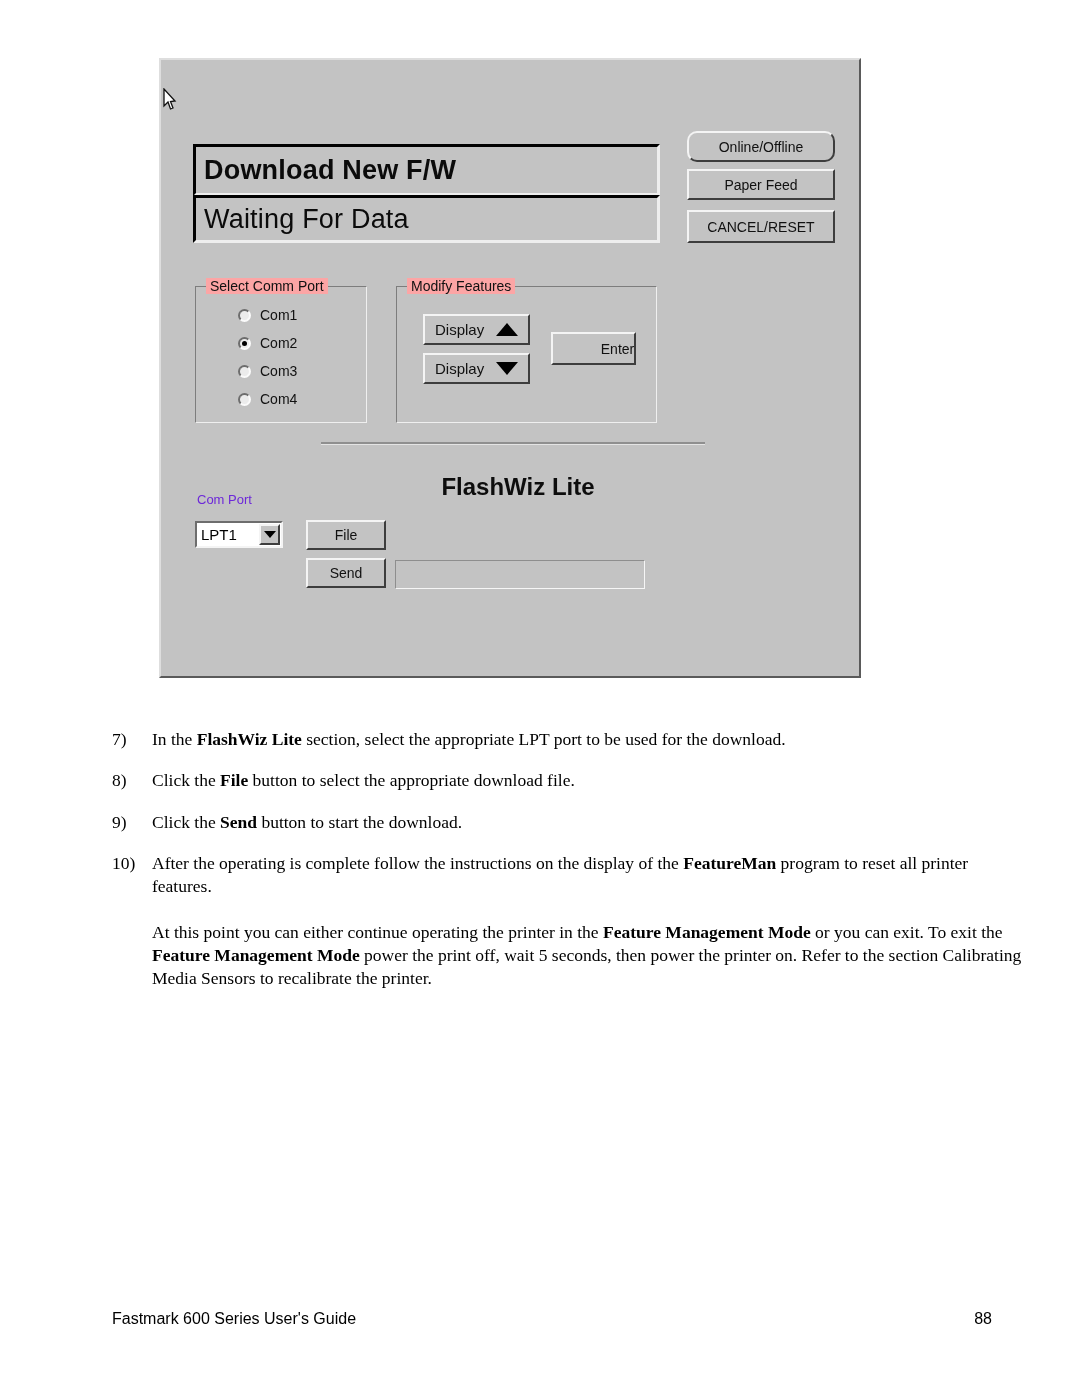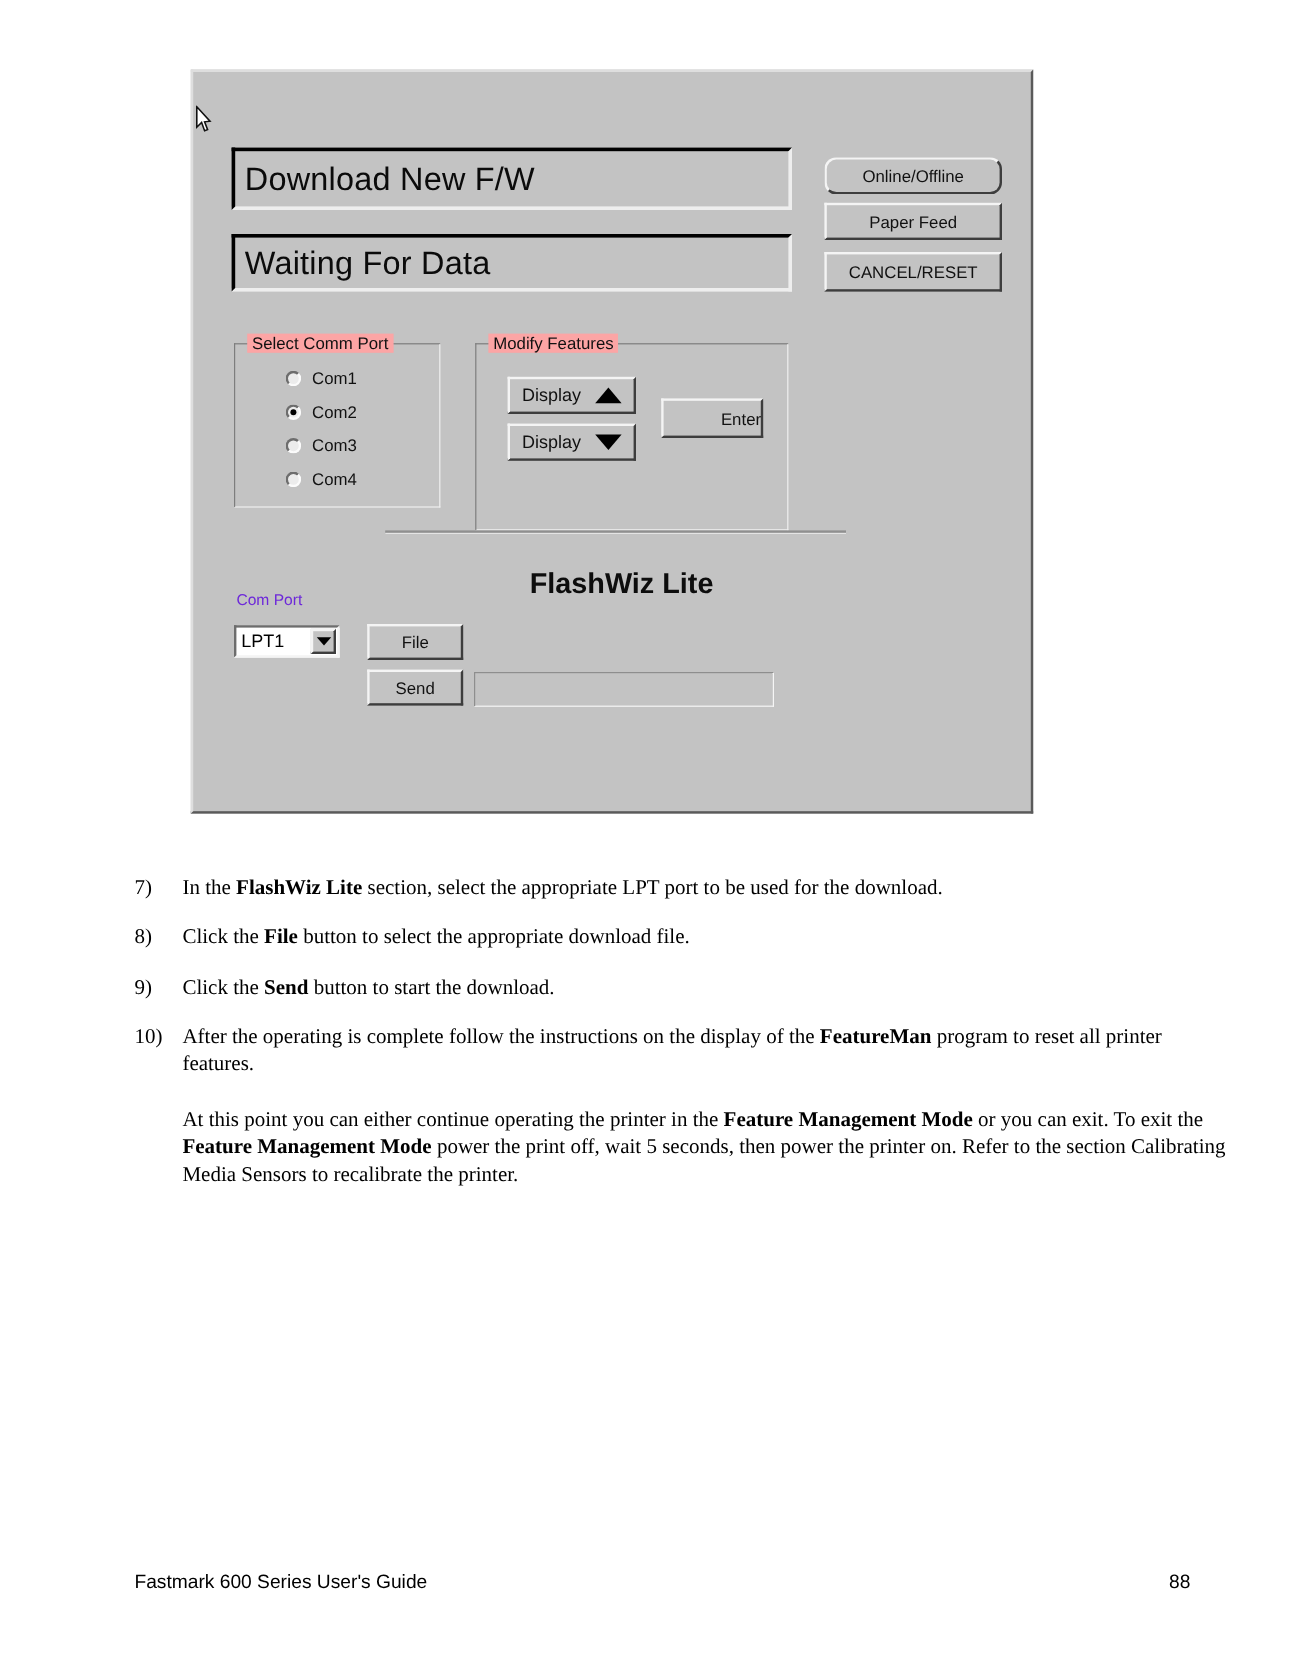--- a/index.html
+++ b/index.html
@@ -93,21 +93,21 @@
     border-bottom: 3px solid #eeeeee;
     box-sizing: border-box;
     display: flex;
     align-items: center;
     padding-left: 8px;
     font-size: 27px;
     color: #0b0b0b;
     letter-spacing: .2px;
     font-family: "Liberation Sans", sans-serif;
   }
-  #lcd-line1 { left: 32px; top: 63px; width: 467px; height: 52px; }
+  #lcd-line1 { left: 32px; top: 84px; width: 467px; height: 52px; font-weight: bold; }
   #lcd-line2 { left: 32px; top: 135px; width: 467px; height: 48px; }
 
   
   .btn {
     position: absolute;
     background: #c3c3c3;
     border-top: 2px solid #f4f4f4;
     border-left: 2px solid #f4f4f4;
     border-right: 2px solid #3d3d3d;
     border-bottom: 2px solid #3d3d3d;
@@ -138,21 +138,21 @@
     top: -9px;
     left: 10px;
     background: #fca5a5;
     padding: 0 4px;
     font-size: 14px;
     color: #111;
     font-family: "Liberation Sans", sans-serif;
     white-space: nowrap;
   }
   #grp-comm { left: 34px; top: 226px; width: 172px; height: 137px; }
-  #grp-mod  { left: 235px; top: 226px; width: 261px; height: 156px; }
+  #grp-mod  { left: 235px; top: 226px; width: 261px; height: 137px; }
 
   .radio-row {
     position: absolute;
     display: flex;
     align-items: center;
     font-size: 14px;
     color: #111;
     font-family: "Liberation Sans", sans-serif;
   }
   .radio-dot {

